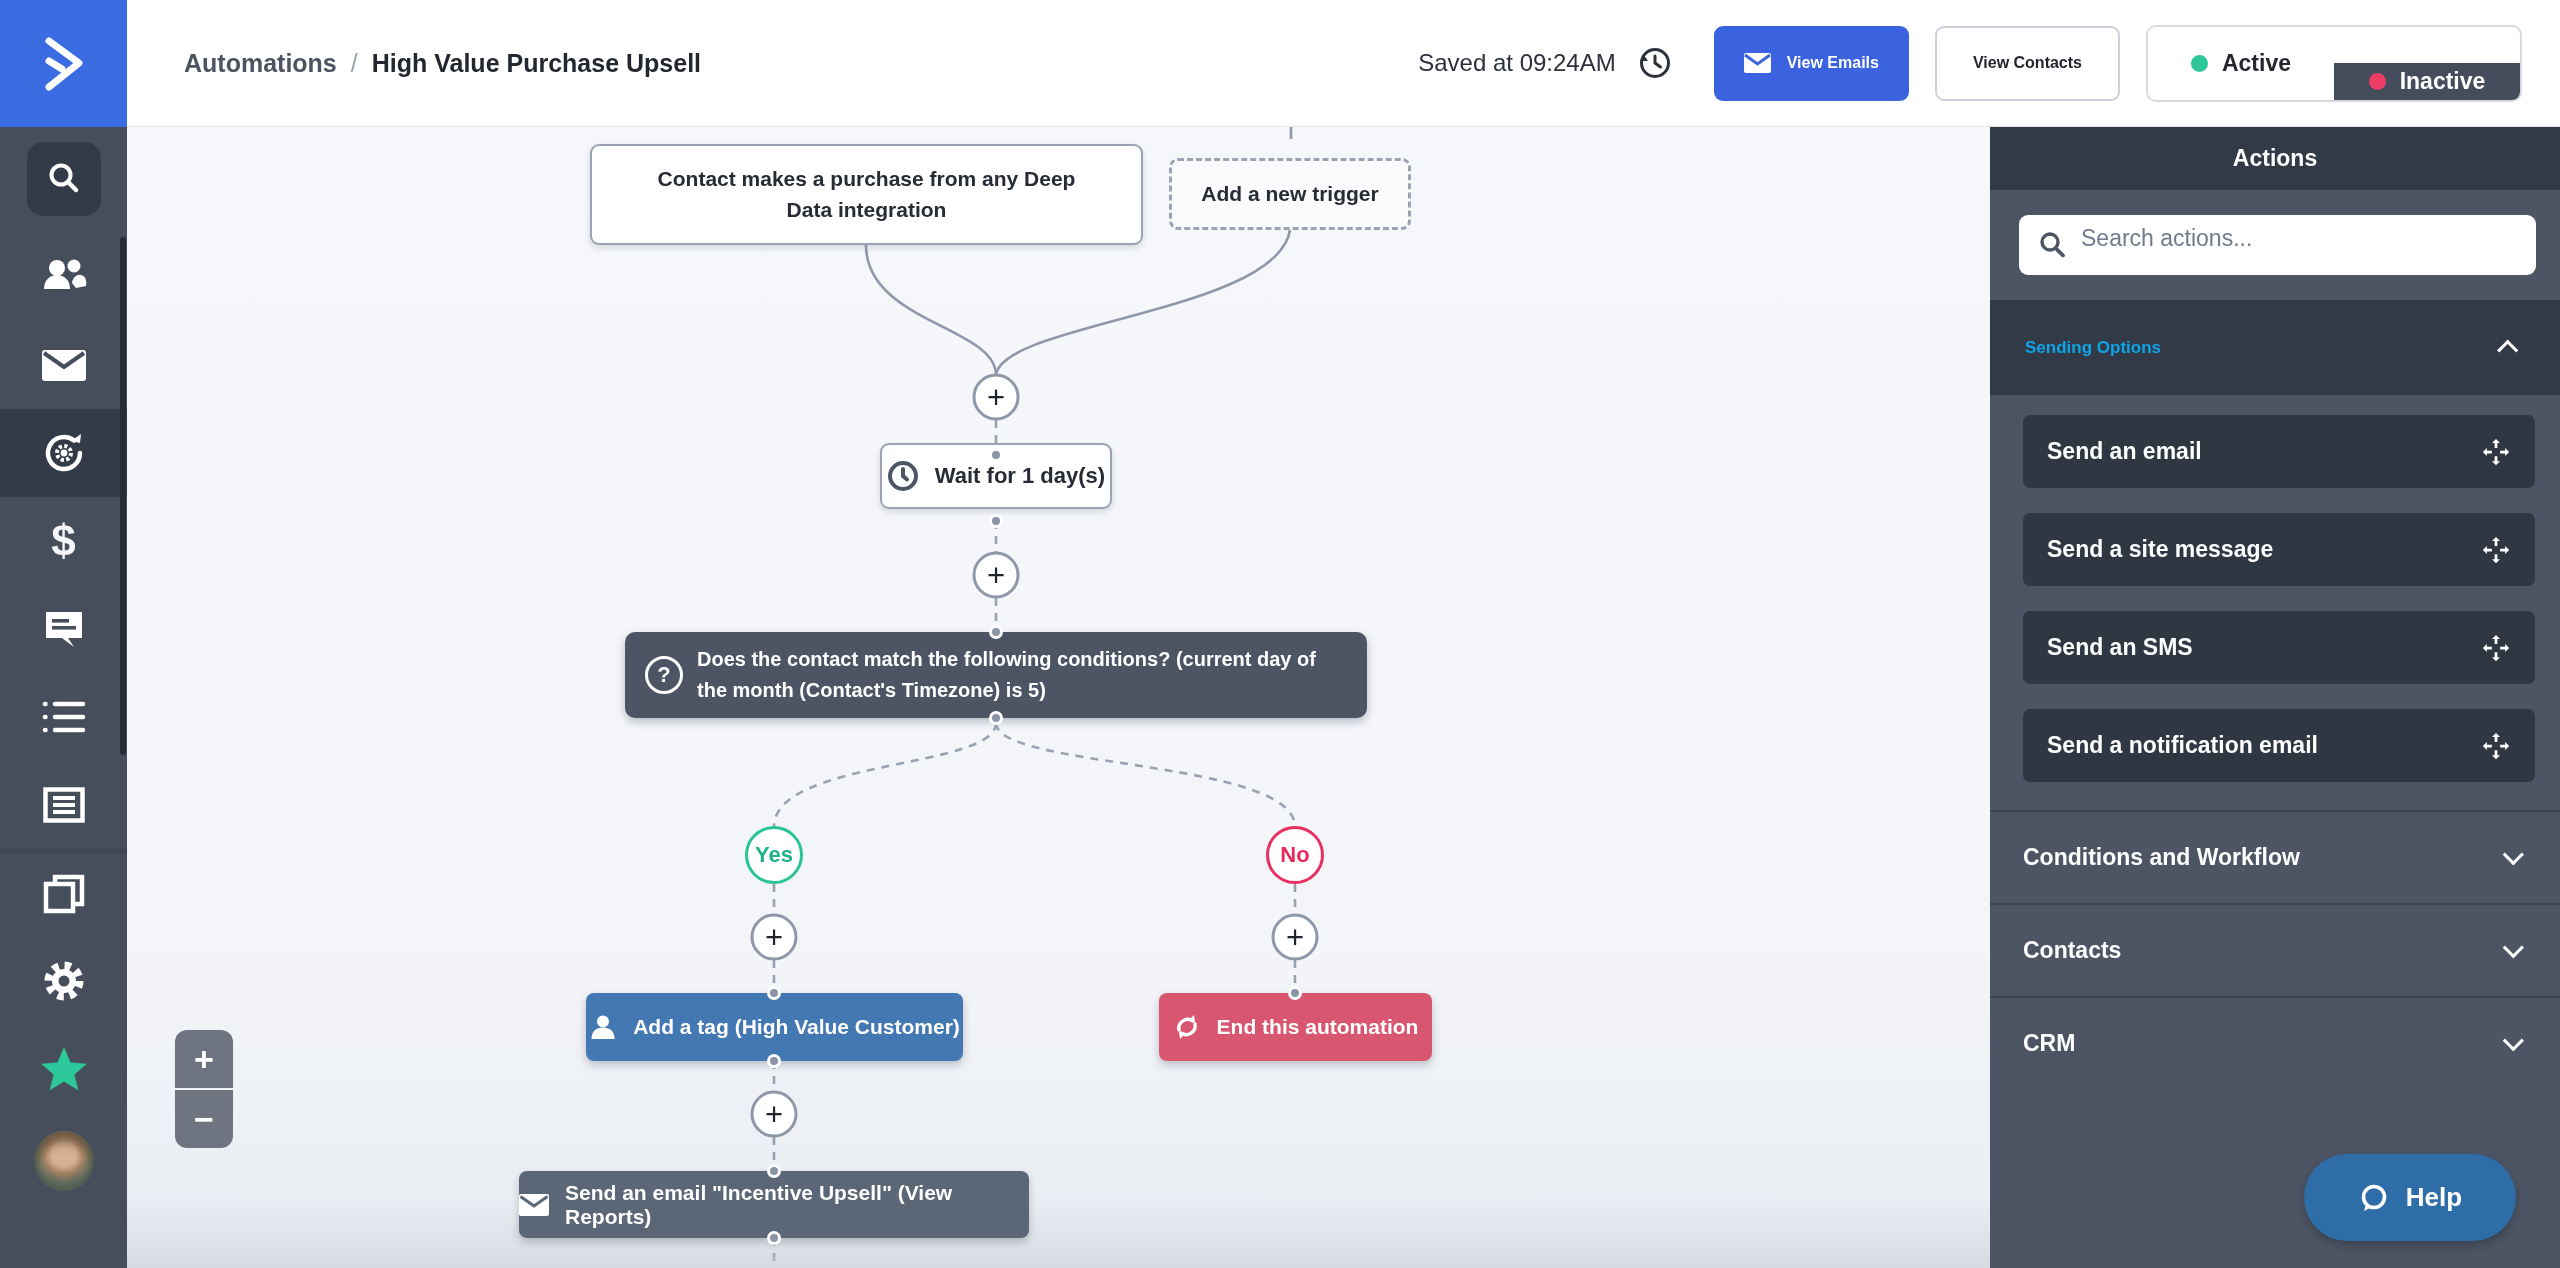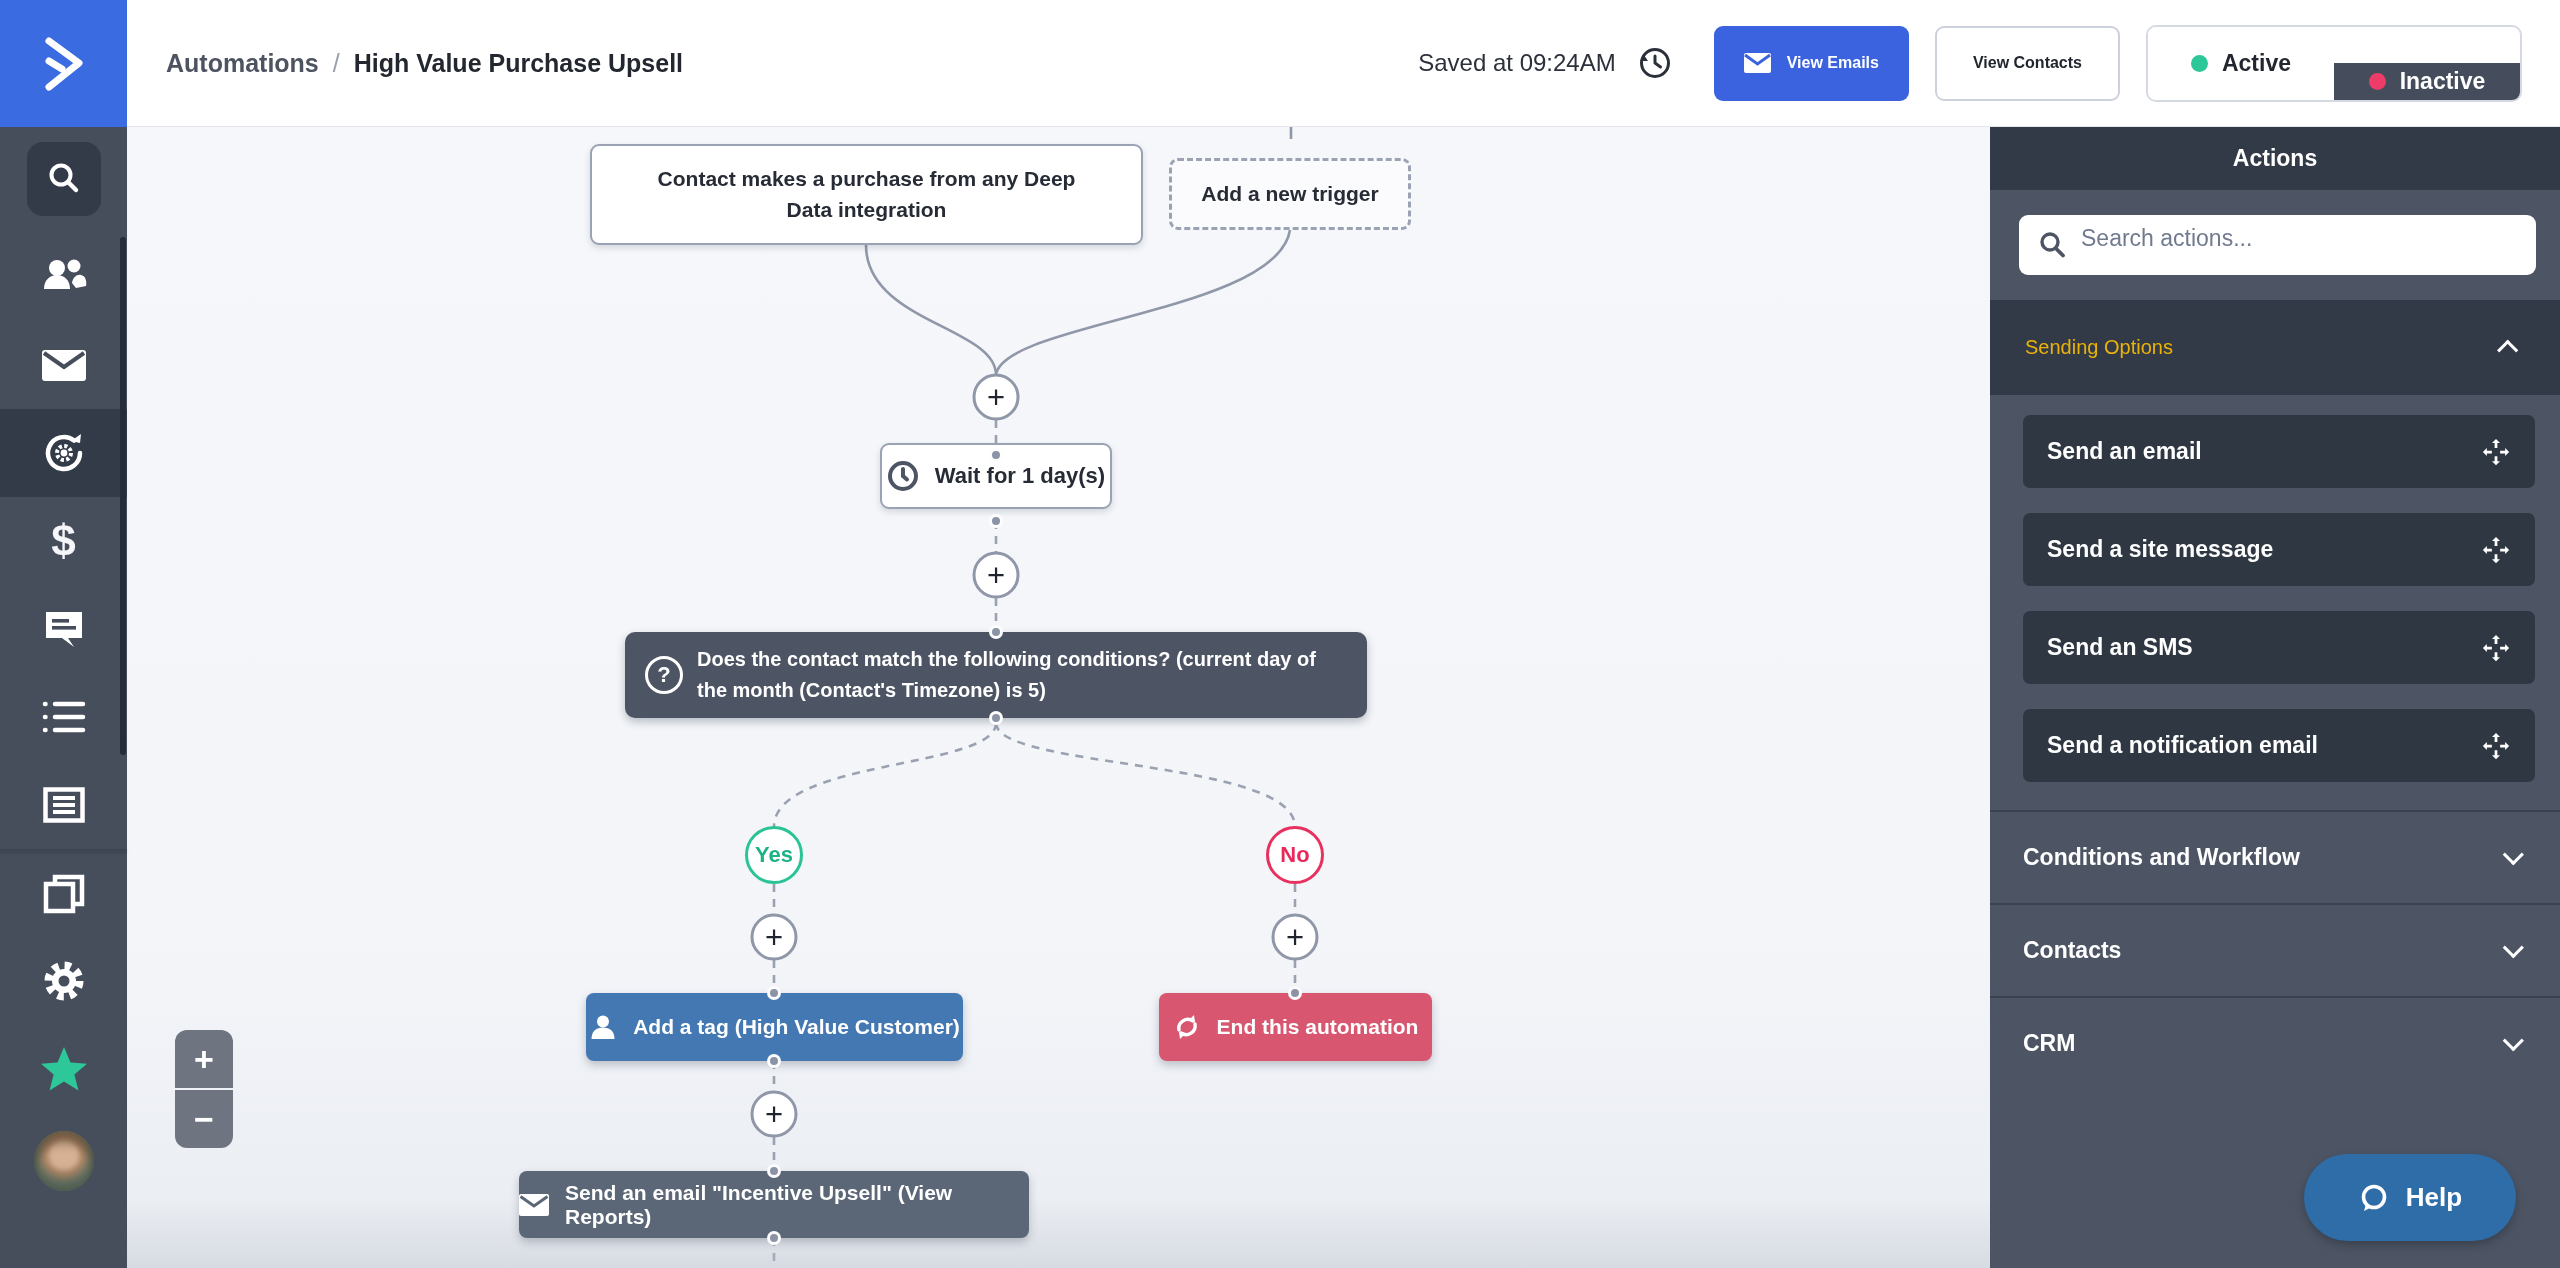--- a/index.html
+++ b/index.html
@@ -3,21 +3,21 @@
 <meta charset="utf-8">
 <style>
   * { margin:0; padding:0; box-sizing:border-box; }
   html,body { width:2560px; height:1268px; }
   body { font-family:"Liberation Sans", sans-serif; color:#262b35; background:#fff; overflow:hidden; }
   .page { position:relative; width:2560px; height:1268px; overflow:hidden; }
 
   
   .topbar { position:absolute; left:127px; top:0; width:2433px; height:127px; background:#fff;
             border-bottom:1px solid #e4e6eb; display:flex; align-items:center; z-index:20; }
-  .breadcrumb { display:flex; align-items:center; gap:14px; margin-left:39px; font-size:25px; font-weight:600; }
+  .breadcrumb { display:flex; align-items:center; gap:14px; margin-left:57px; font-size:25px; font-weight:600; }
   .crumb-section { color:#4d5360; }
   .crumb-sep { color:#9aa0ab; font-weight:400; }
   .crumb-title { color:#23272f; }
   .topbar-right { margin-left:auto; display:flex; align-items:center; gap:26px; margin-right:38px; }
   .saved-group { display:flex; align-items:center; gap:18px; margin-right:14px; }
   .saved-text { font-size:24px; color:#2b303b; }
   .btn { height:75px; border-radius:9px; display:flex; align-items:center; justify-content:center;
          font-size:16px; font-weight:700; cursor:pointer; }
   .btn-primary { background:#3b63e0; color:#fff; padding:0 30px; gap:16px; }
   .btn-secondary { background:#fff; color:#22262e; border:2px solid #cdd1db; padding:0 36px; }
@@ -86,21 +86,21 @@
   .actions-panel { position:absolute; left:1990px; top:127px; width:570px; height:1141px; background:#4d5565; z-index:20; }
   .ap-header { height:63px; background:#333a47; display:flex; align-items:center; justify-content:center;
                color:#fff; font-size:23px; font-weight:700; }
   .ap-search { height:110px; display:flex; align-items:center; padding:0 24px 0 29px; }
   .search-wrap { position:relative; width:518px; height:60px; }
   .search-wrap input { width:100%; height:100%; border:none; border-radius:9px; background:#fff;
                        font-family:"Liberation Sans",sans-serif; font-size:23px; color:#3a4150; padding:0 18px 14px 62px; outline:none; }
   .search-wrap input::placeholder { color:#717a8e; }
   .search-icon-abs { position:absolute; left:18px; top:50%; transform:translateY(-50%); }
   .ap-section-dark { height:95px; background:#333a47; display:flex; align-items:center;
-                     padding:0 42px 0 35px; color:#eab308; font-size:20px; font-weight:400; cursor:pointer; }
+                     padding:0 42px 0 35px; color:#0ea5e9; font-size:17px; font-weight:700; cursor:pointer; }
   .ap-items { padding:20px 25px 0 33px; height:415px; }
   .action-card { width:512px; height:73px; background:#2f3743; border-radius:7px; display:flex; align-items:center;
                  padding:0 24px; margin-bottom:25px; color:#fff; font-size:23px; font-weight:700; cursor:grab; }
   .action-card .move { margin-left:auto; display:flex; }
   .ap-row { height:93px; border-top:2px solid #3a414f; display:flex; align-items:center;
             padding:0 42px 0 33px; color:#fff; font-size:23px; font-weight:700; cursor:pointer; }
   .ap-row:last-of-type { border-bottom:2px solid #3a414f; }
   .chev { width:15px; height:15px; border-right:3px solid #fff; border-bottom:3px solid #fff; margin-left:auto; }
   .chev-down { transform:rotate(45deg) translateY(-4px); }
   .chev-up { transform:rotate(225deg) translateY(-4px); }

